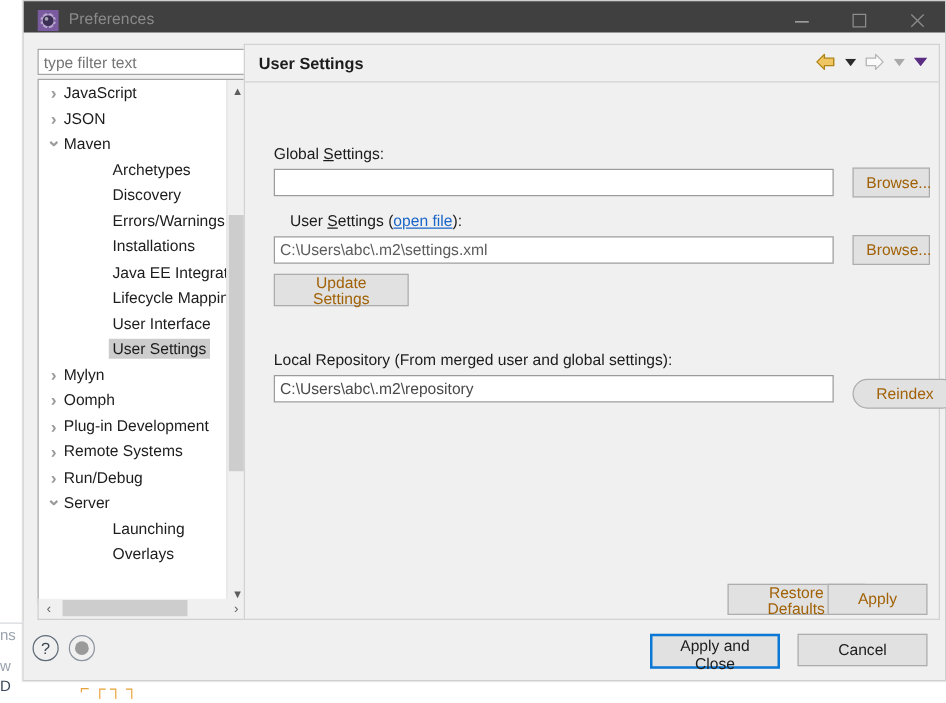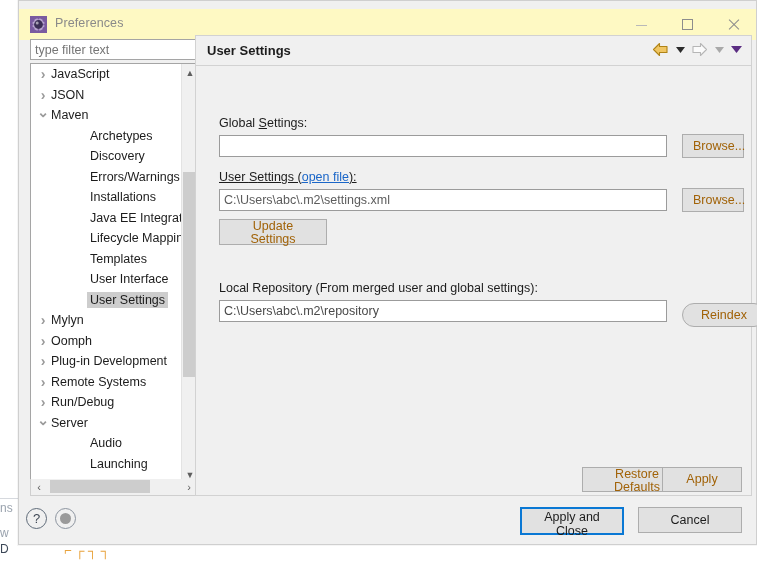--- a/index.html
+++ b/index.html
@@ -41,24 +41,24 @@
     height: 545px;
     background: #f0f0f0;
     border: 1px solid #cfcfcf;
     box-sizing: border-box;
     box-shadow: 0 0 0 1px rgba(0,0,0,0.04);
   }
 
   
   #titlebar {
     position: absolute;
-    left: 0; top: 8px;
+    left: 0; top: 0;
     width: 100%;
-    height: 31px;
-    background: #fef9c3;
+    height: 25px;
+    background: #404040;
     box-sizing: border-box;
   }
   #app-icon {
     position: absolute;
     left: 11px; top: 7px;
     width: 17px; height: 17px;
   }
   #title-text {
     position: absolute;
     left: 36px; top: 7px;
@@ -270,21 +270,21 @@
   }
   a.link {
     color: #1a66c8;
     text-decoration: underline;
   }
 
   #lbl-global   { left: 23px; top: 80px; }
   #inp-global   { left: 23px; top: 99px; width: 448px; }
   #btn-browse-1 { left: 486px; top: 98px; width: 62px; }
 
-  #lbl-user     { left: 23px; top: 134px; text-decoration: underline; }
+  #lbl-user     { left: 36px; top: 134px; }
   #inp-user     { left: 23px; top: 153px; width: 448px; color:#5c5c5c; }
   #btn-browse-2 { left: 486px; top: 152px; width: 62px; }
   #btn-update   { left: 23px; top: 183px; width: 108px; height: 26px; }
 
   #lbl-local    { left: 23px; top: 245px; }
   #inp-local    { left: 23px; top: 264px; width: 448px; }
   #btn-reindex  { left: 486px; top: 267px; width: 84px; border-radius: 12px; }
 
   #btn-restore  { left: 350px; top: 431px; width: 110px; height: 25px; margin-left: 36px; }
   #btn-apply    { left: 466px; top: 431px; width: 80px; height: 25px; }
@@ -415,24 +415,20 @@
         <div class="tree-row child">
           <span class="twisty "></span>
           <span class="tree-label">Java EE Integration</span>
         </div>
         <div class="tree-row child">
           <span class="twisty "></span>
           <span class="tree-label">Lifecycle Mapping</span>
         </div>
         <div class="tree-row child">
           <span class="twisty "></span>
-          <span class="tree-label">Templates</span>
-        </div>
-        <div class="tree-row child">
-          <span class="twisty "></span>
           <span class="tree-label">User Interface</span>
         </div>
         <div class="tree-row child selected">
           <span class="twisty "></span>
           <span class="tree-label">User Settings</span>
         </div>
         <div class="tree-row">
           <span class="twisty tw-right"></span>
           <span class="tree-label">Mylyn</span>
         </div>
@@ -448,24 +444,20 @@
           <span class="twisty tw-right"></span>
           <span class="tree-label">Remote Systems</span>
         </div>
         <div class="tree-row">
           <span class="twisty tw-right"></span>
           <span class="tree-label">Run/Debug</span>
         </div>
         <div class="tree-row">
           <span class="twisty tw-down"></span>
           <span class="tree-label">Server</span>
-        </div>
-        <div class="tree-row child">
-          <span class="twisty "></span>
-          <span class="tree-label">Audio</span>
         </div>
         <div class="tree-row child">
           <span class="twisty "></span>
           <span class="tree-label">Launching</span>
         </div>
         <div class="tree-row child">
           <span class="twisty "></span>
           <span class="tree-label">Overlays</span>
         </div>
       </div>

